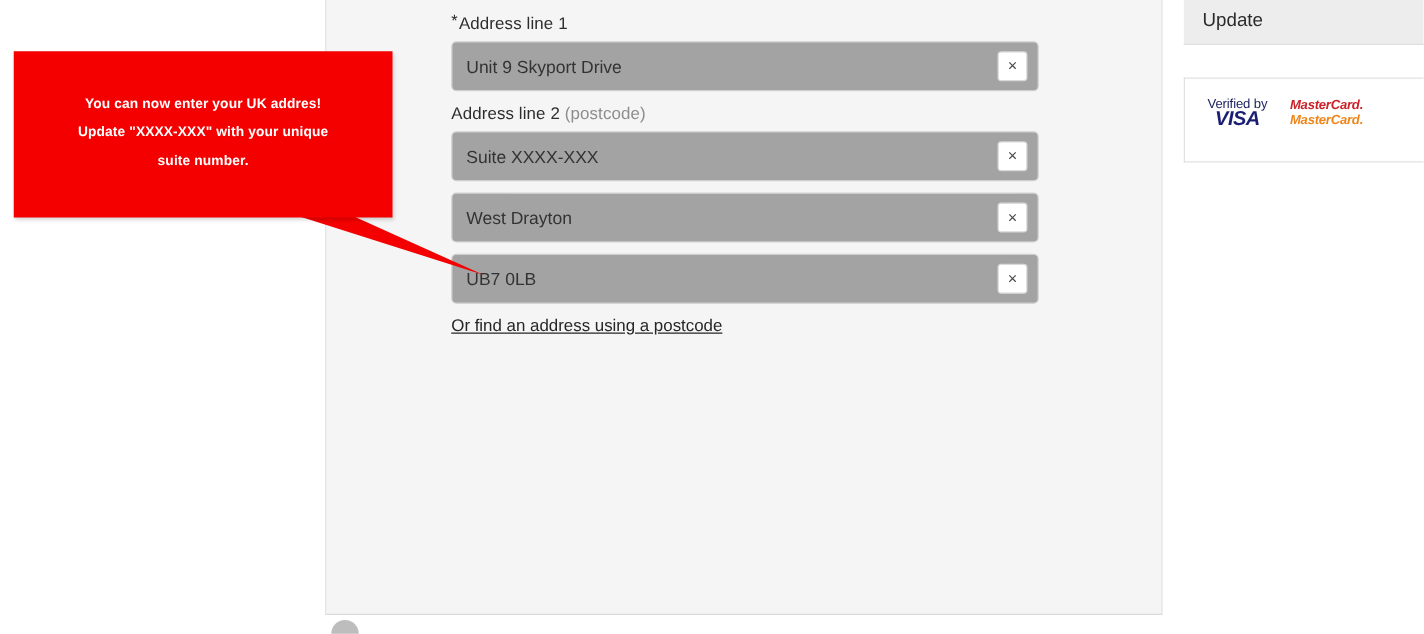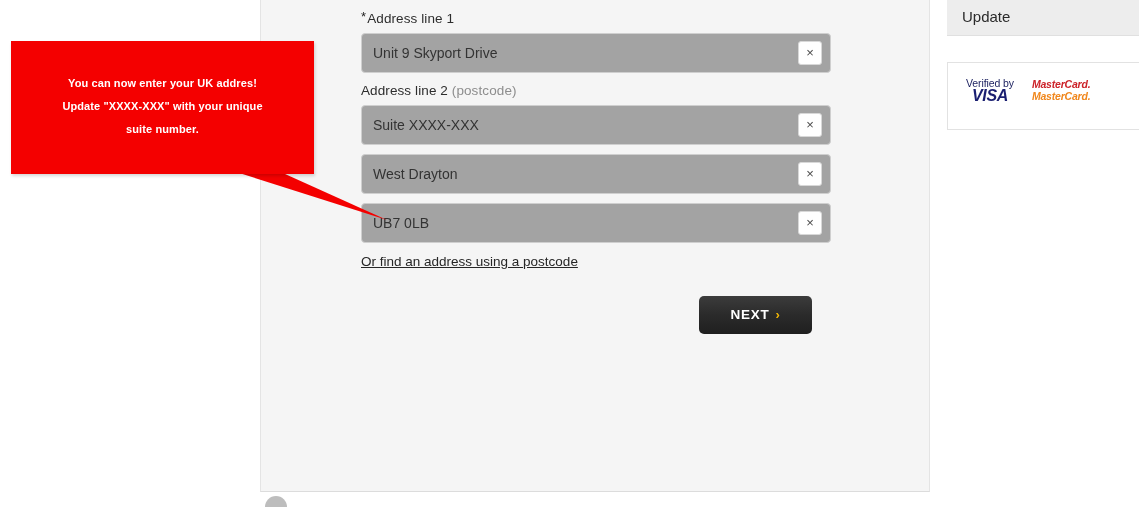--- a/index.html
+++ b/index.html
@@ -330,23 +330,20 @@
     
     <div class="field-block">
       <div class="input-wrap">
         <input class="text-input" type="text" value="UB7 0LB" style="">
         <button class="clear-btn">×</button>
       </div>
     </div>
 
     <a id="postcode-link" href="#">Or find an address using a postcode</a>
 
-    <div id="next-row">
-      <button id="next-button"><span>NEXT</span><span class="next-chevron">›</span></button>
-    </div>
 
   </div>
 </div>
 
 <div id="total-panel">
   <h2 id="total-title">Update</h2>
 </div>
 
 <div id="badges-panel">
   <div class="badge-row">

